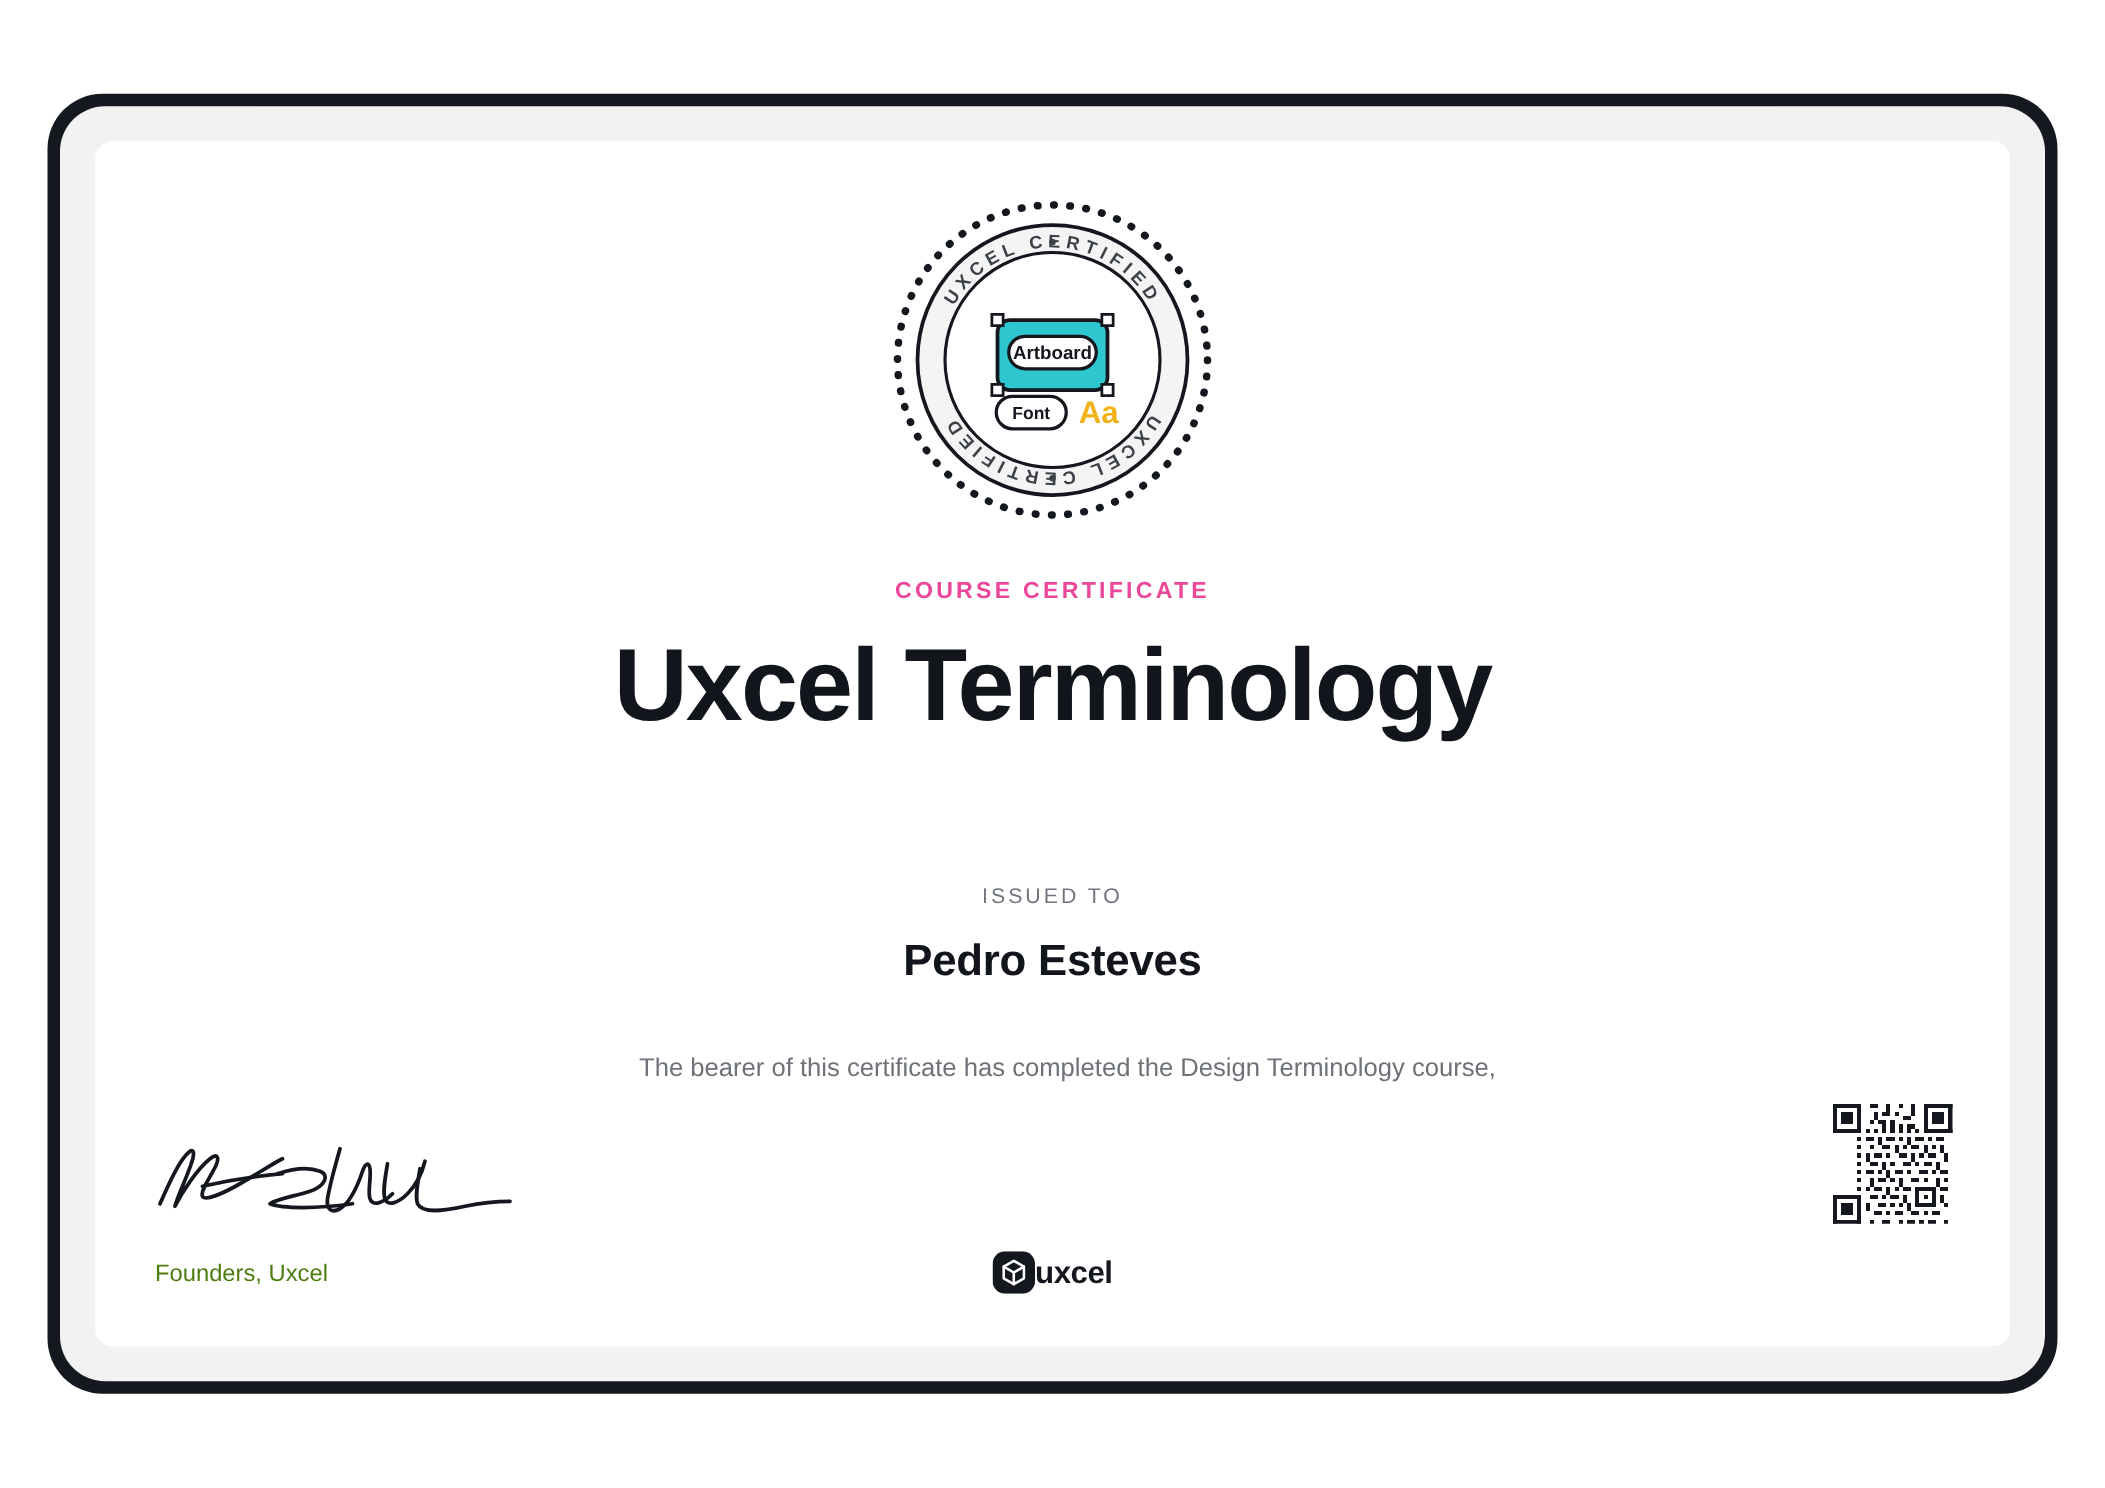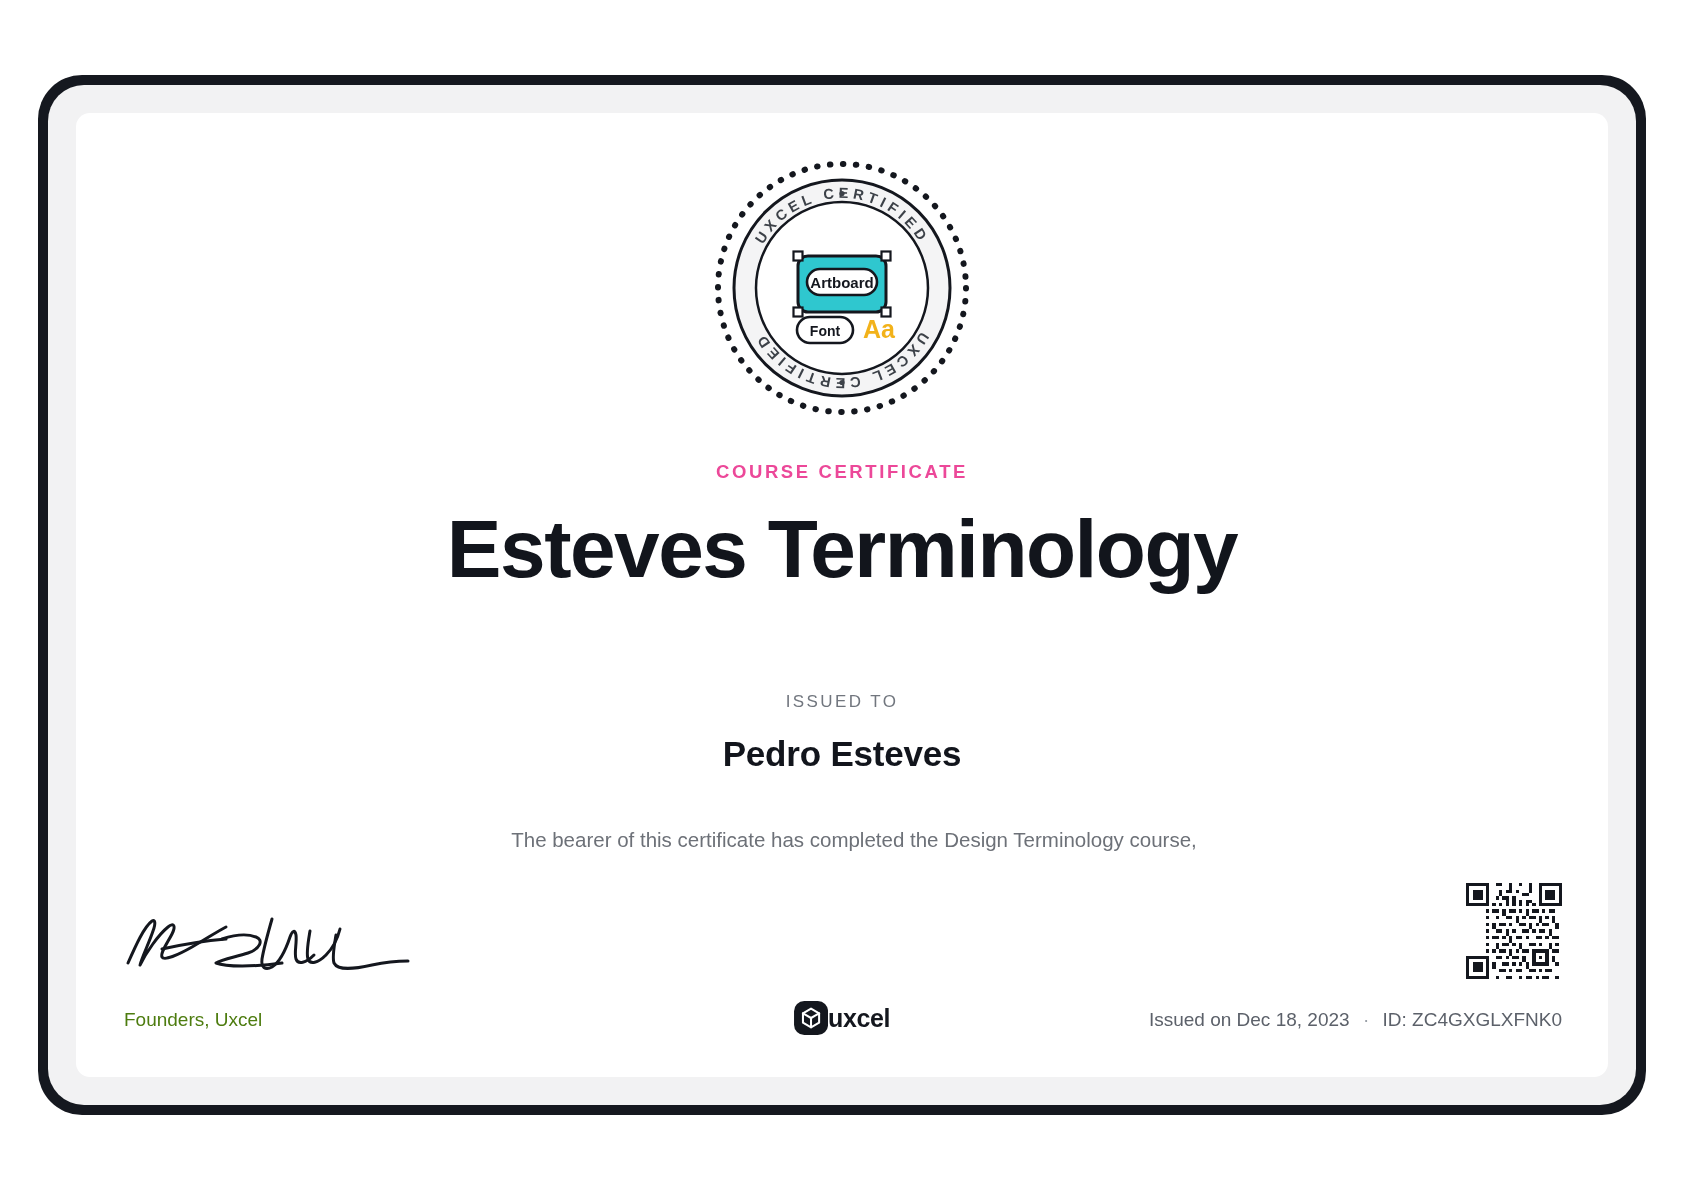--- a/index.html
+++ b/index.html
@@ -75,21 +75,21 @@
     margin-top: 24px;
     font-size: 82px;
     line-height: 1.02;
     font-weight: 700;
     color: #12151c;
     letter-spacing: -1.5px;
     text-align: center;
   }
 
   .issued-to-label {
-    margin-top: 46px;
+    margin-top: 61px;
     font-size: 17px;
     letter-spacing: 2.4px;
     font-weight: 500;
     color: #71767e;
     text-transform: uppercase;
   }
 
   .recipient-name {
     margin-top: 22px;
     font-size: 35px;
@@ -215,21 +215,21 @@
 
               <rect x="86" y="160" width="56" height="26" rx="13" fill="#ffffff" stroke="#14171e" stroke-width="2.6"></rect>
               <text x="114" y="178.5" text-anchor="middle" font-family="Liberation Sans, sans-serif" font-size="14" font-weight="700" fill="#14171e">Font</text>
               <text x="152" y="181" font-family="Liberation Sans, sans-serif" font-size="25" font-weight="700" fill="#f2b21a">Aa</text>
             </g>
           </svg>
         </div>
 
         <div class="course-certificate">COURSE CERTIFICATE</div>
 
-        <h1 class="course-title">Esteves Terminology</h1>
+        <h1 class="course-title">Uxcel Terminology</h1>
 
         <div class="issued-to-label">ISSUED TO</div>
 
         <div class="recipient-name">Pedro Esteves</div>
 
         <div class="blurb">
           <div>The bearer of this certificate has completed the Design Terminology course,</div>
         </div>
 
         <div class="footer">
@@ -396,23 +396,18 @@
                   <rect x="12" y="28" width="2" height="1"></rect>
                 <rect x="16" y="28" width="1" height="1"></rect>
                   <rect x="18" y="28" width="2" height="1"></rect>
                 <rect x="21" y="28" width="1" height="1"></rect>
                   <rect x="23" y="28" width="2" height="1"></rect>
                 <rect x="27" y="28" width="1" height="1"></rect>
               </g>
             </svg>
           </div>
 
-          <div class="issue-line">
-            <span>Issued on Dec 18, 2023</span>
-            <span class="issue-sep">·</span>
-            <span class="issue-id">ID: ZC4GXGLXFNK0</span>
-          </div>
 
         </div>
       </div>
     </div>
   </div>
 </div>
 
 </body></html>

